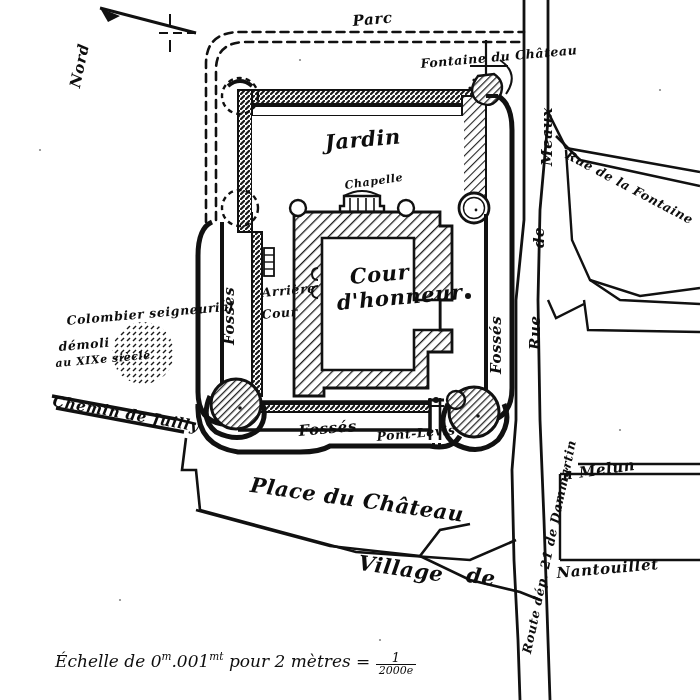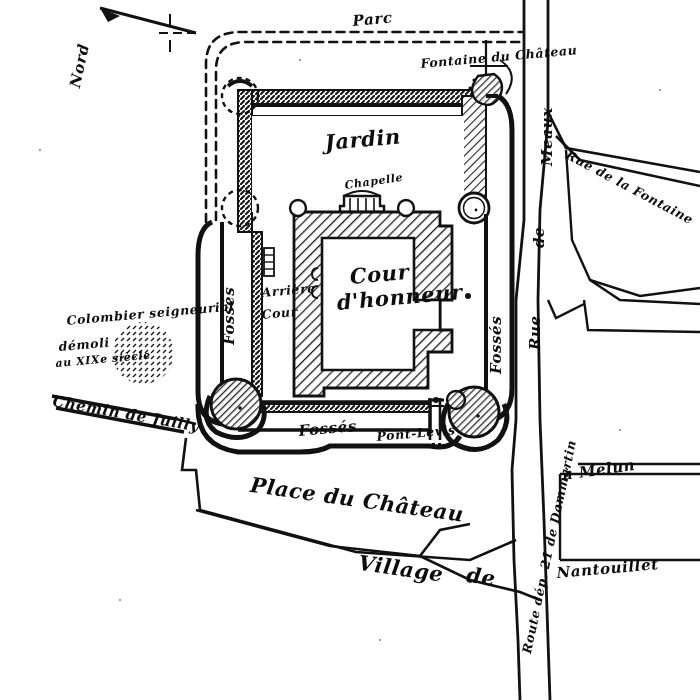--- a/index.html
+++ b/index.html
@@ -324,14 +324,22 @@
   <div class="lbl med ink rot90" style="left:540px;top:166px;">Meaux</div>
 
   <div class="lbl sml ink rot28" style="left:570px;top:148px;">Rue de la Fontaine</div>
 
   <div class="lbl med ink rotm8" style="left:562px;top:468px;">à Melun</div>
 
   <div class="lbl sml ink rot78" style="left:520px;top:652px;">Route dép. 21 de Dammartin</div>
 
   <div class="lbl med ink rotm5" style="left:556px;top:566px;">Nantouillet</div>
 
+  <div class="scaleline">
+    <span>Échelle de 0</span><sup>m</sup><span>.001</span><sup>mt</sup>
+    <span>pour 2 mètres =</span>
+    <span class="frac">
+      <span class="num">1</span>
+      <span class="den">2000e</span>
+    </span>
+  </div>
 
 </div>
 
 </body></html>

